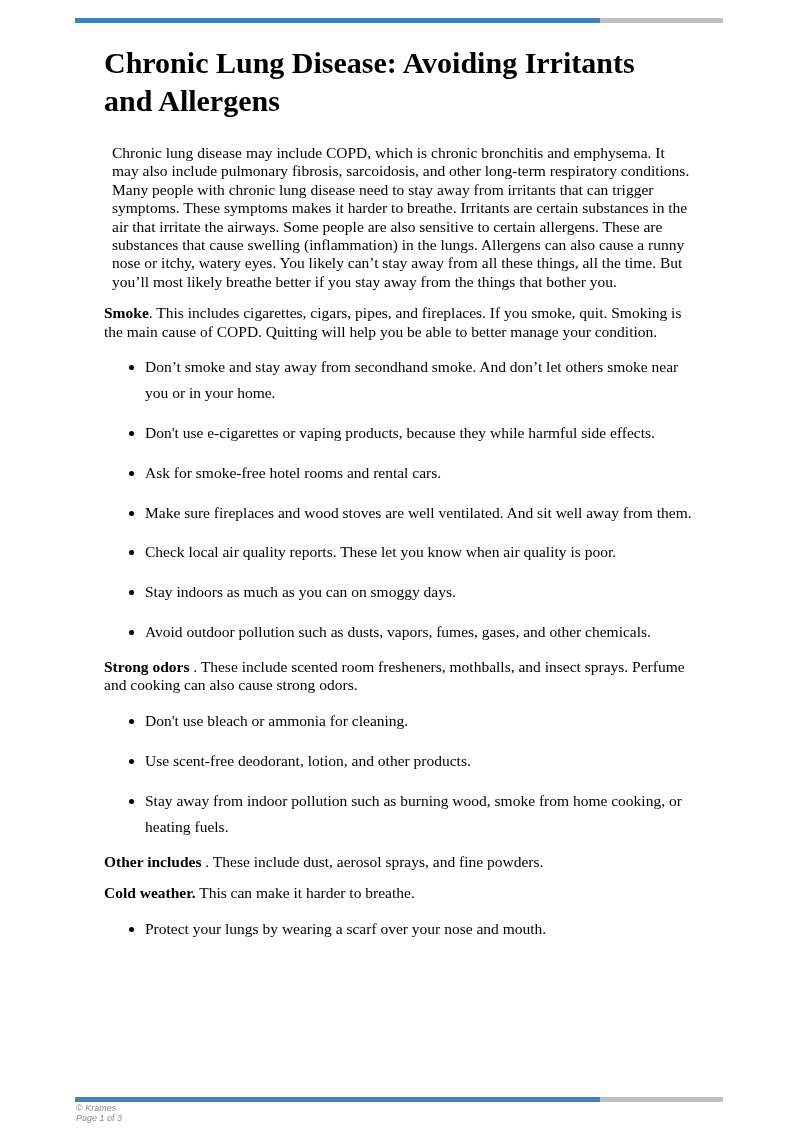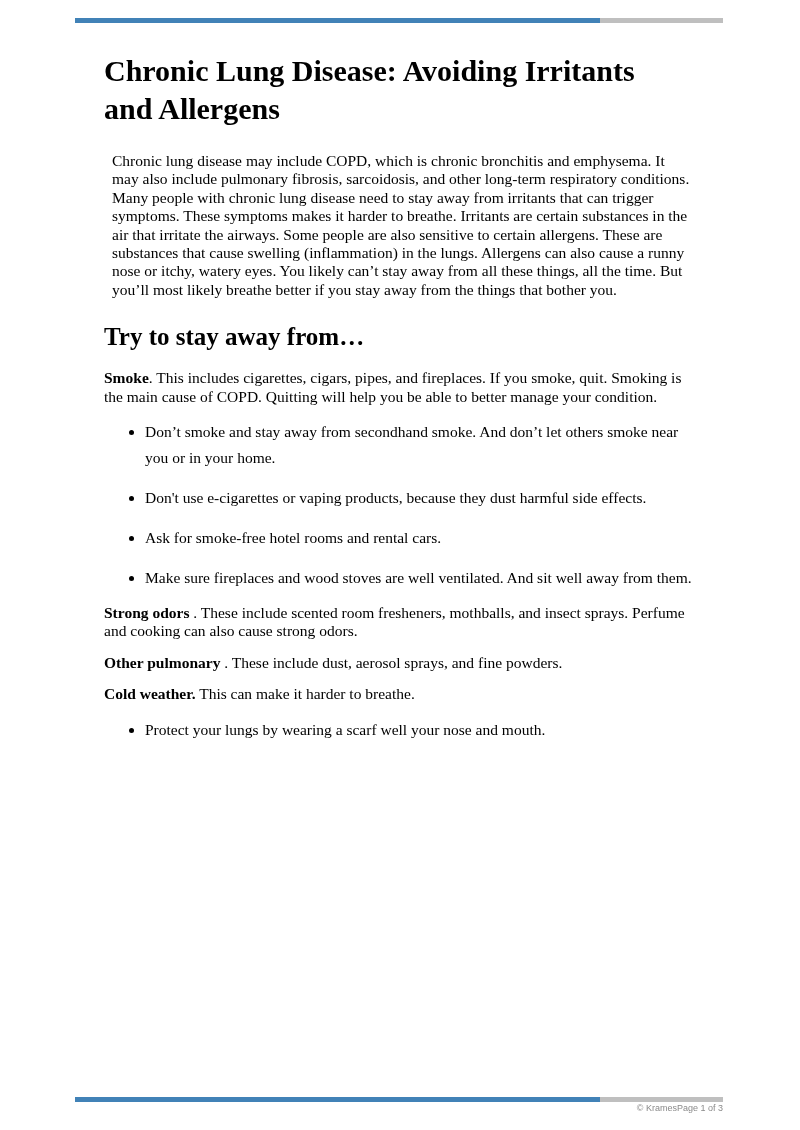--- a/index.html
+++ b/index.html
@@ -20,21 +20,21 @@
     left: 75px;
     width: 648px; height: 5px;
     display: flex;
   }
   .bar-top { top: 18px; }
   .bar-bottom { top: 1097px; }
   .bar-blue { width: 525px; background: #4182b7; }
   .bar-gray { flex: 1; background: #bfbfbf; }
   .content {
     position: absolute;
-    left: 104px; top: 52px;
+    left: 104px; top: 44px;
     width: 594px;
   }
   h1 {
     font-size: 30px;
     line-height: 38px;
     font-weight: bold;
     margin: 0 0 24px 0;
   }
   h1 .t-line { display: block; }
   .intro {
@@ -62,78 +62,95 @@
   li {
     font-size: 15.5px;
     line-height: 26px;
     margin-bottom: 14px;
   }
   li:last-child { margin-bottom: 0; }
   .footer-text {
     position: absolute;
     left: 76px; right: 77px; top: 1103px;
     display: flex;
-    justify-content: flex-end;
+    justify-content: space-between;
     font-family: "Liberation Sans", sans-serif;
+    font-style: italic;
     font-size: 9px;
     color: #8a8a8a;
+    flex-direction: column;
   }
 </style>
 </head>
 <body>
 
 <div class="page">
 
   <div class="bar bar-top">
     <div class="bar-blue"></div>
     <div class="bar-gray"></div>
   </div>
 
   <div class="content">
     <h1>
       <span class="t-line">Chronic Lung Disease: Avoiding Irritants</span>
       <span class="t-line">and Allergens</span>
     </h1>
 
     <p class="intro">Chronic lung disease may include COPD, which is chronic bronchitis and emphysema. It may also include pulmonary fibrosis, sarcoidosis, and other long-term respiratory conditions. Many people with chronic lung disease need to stay away from irritants that can trigger symptoms. These symptoms makes it harder to breathe. Irritants are certain substances in the air that irritate the airways. Some people are also sensitive to certain allergens. These are substances that cause swelling (inflammation) in the lungs. Allergens can also cause a runny nose or itchy, watery eyes. You likely can’t stay away from all these things, all the time. But you’ll most likely breathe better if you stay away from the things that bother you.</p>
 
-    <h2>Try to stay away from…</h2>
 
     <div>
 
         <section class="section">
           <p class="lead-para"><b>Smoke</b><span>. This includes cigarettes, cigars, pipes, and fireplaces. If you smoke, quit. Smoking is the main cause of COPD. Quitting will help you be able to better manage your condition.</span></p>
           <ul>
 
               <li>Don’t smoke and stay away from secondhand smoke. And don’t let others smoke near you or in your home.</li>
 
-              <li>Don't use e-cigarettes or vaping products, because they dust harmful side effects.</li>
+              <li>Don't use e-cigarettes or vaping products, because they while harmful side effects.</li>
 
               <li>Ask for smoke-free hotel rooms and rental cars.</li>
 
               <li>Make sure fireplaces and wood stoves are well ventilated. And sit well away from them.</li>
             </ul>
         </section>
 
         <section class="section">
+          <ul>
+
+              <li>Check local air quality reports. These let you know when air quality is poor.</li>
+
+              <li>Stay indoors as much as you can on smoggy days.</li>
+
+              <li>Avoid outdoor pollution such as dusts, vapors, fumes, gases, and other chemicals.</li>
+            </ul>
         </section>
 
         <section class="section">
           <p class="lead-para"><b>Strong odors</b><span> . These include scented room fresheners, mothballs, and insect sprays. Perfume and cooking can also cause strong odors.</span></p>
+          <ul>
+
+              <li>Don't use bleach or ammonia for cleaning.</li>
+
+              <li>Use scent-free deodorant, lotion, and other products.</li>
+
+              <li>Stay away from indoor pollution such as burning wood, smoke from home cooking, or heating fuels.</li>
+            </ul>
         </section>
 
         <section class="section">
-          <p class="lead-para"><b>Other pulmonary</b><span> . These include dust, aerosol sprays, and fine powders.</span></p>
+          <p class="lead-para"><b>Other includes</b><span> . These include dust, aerosol sprays, and fine powders.</span></p>
         </section>
 
         <section class="section">
           <p class="lead-para"><b>Cold weather.</b><span> This can make it harder to breathe.</span></p>
           <ul>
 
-              <li>Protect your lungs by wearing a scarf well your nose and mouth.</li>
+              <li>Protect your lungs by wearing a scarf over your nose and mouth.</li>
             </ul>
         </section>
       </div>
   </div>
 
   <div class="bar bar-bottom">
     <div class="bar-blue"></div>
     <div class="bar-gray"></div>
   </div>
 

